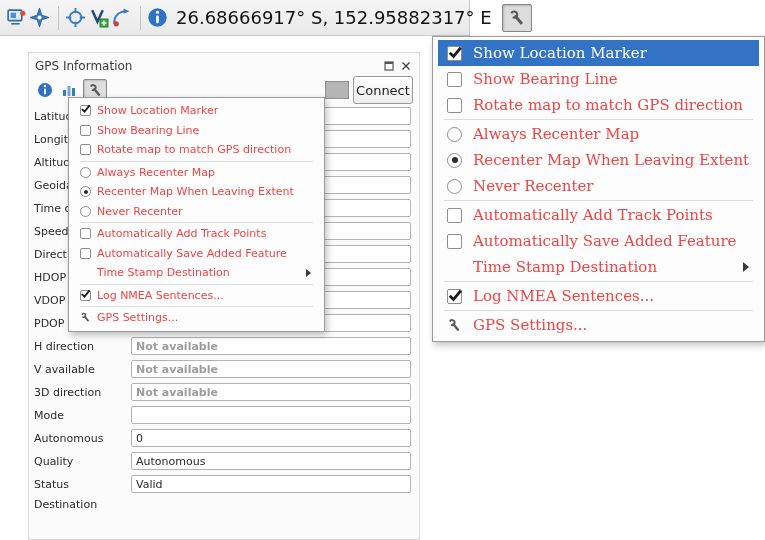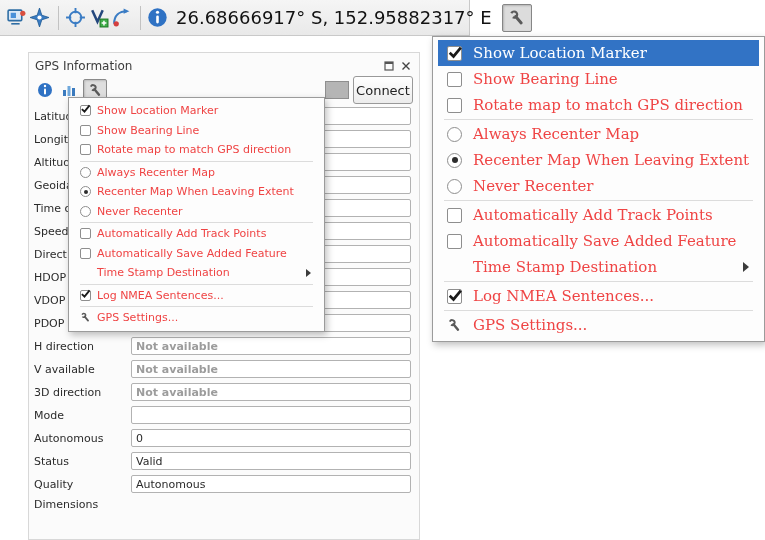--- a/index.html
+++ b/index.html
@@ -252,29 +252,29 @@
       </div>
       <div class="panel-row gap">
         <span class="row-label">Mode</span>
         <input class="row-field" type="text" readonly="" style="">
       </div>
       <div class="panel-row">
         <span class="row-label">Autonomous</span>
         <input class="row-field" type="text" readonly="" value="0" style="">
       </div>
       <div class="panel-row">
+        <span class="row-label">Quality</span>
+        <input class="row-field" type="text" readonly="" value="Autonomous" style="">
+      </div>
+      <div class="panel-row">
         <span class="row-label">Status</span>
         <input class="row-field" type="text" readonly="" value="Valid" style="">
       </div>
       <div class="panel-row">
-        <span class="row-label">Quality</span>
-        <input class="row-field" type="text" readonly="" value="Autonomous" style="">
-      </div>
-      <div class="panel-row">
-        <span class="row-label">Dimensions</span>
+        <span class="row-label">Destination</span>
       </div>
     </div>
 </div>
 
 <div id="small-menu" class="menu">
     <div class="menu-item">
       <span class="ind checkbox checked">
         <svg class="chk" viewBox="0 0 12 12">
           <path d="M2 6.5 L4.8 9.2 L10.2 2.6" fill="none" stroke="#1a1a1a" stroke-width="2"></path>
         </svg>

